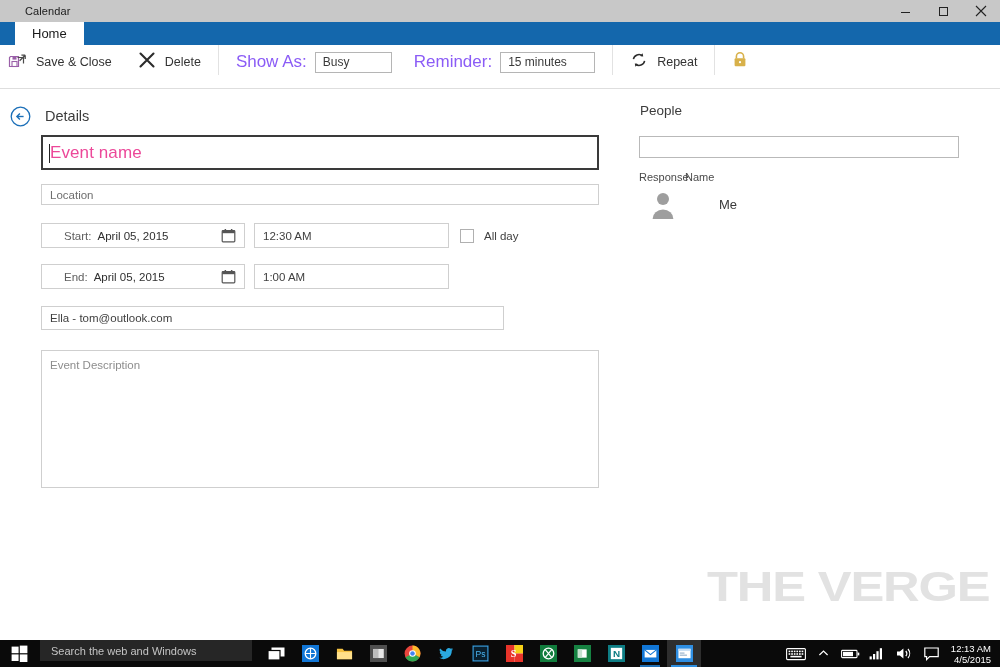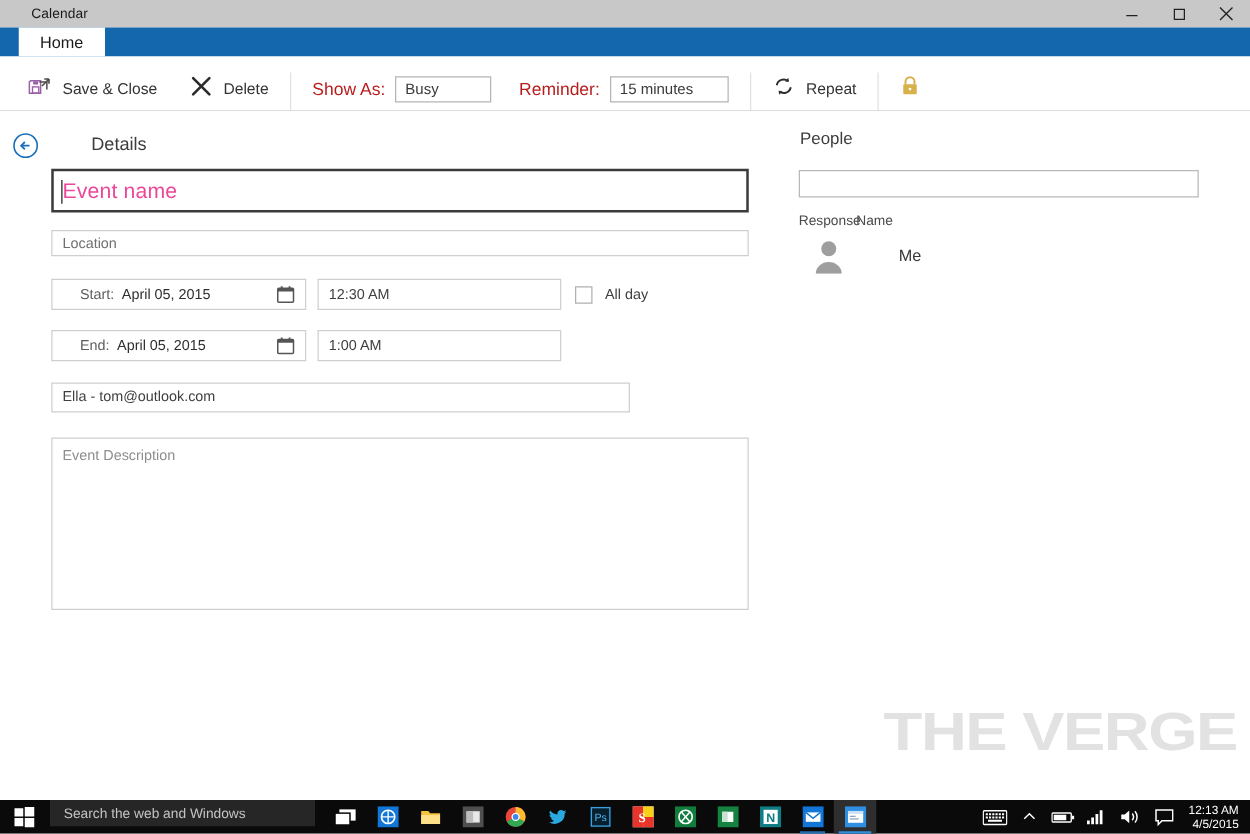--- a/index.html
+++ b/index.html
@@ -65,22 +65,21 @@
     justify-content: center;
     box-sizing: border-box;
   }
 
   
   .ribbon {
     height: 44px;
     background: #ffffff;
     border-bottom: 1px solid #dedede;
     display: flex;
-    align-items: flex-end;
-    padding-left: 14px;
+    align-items: flex-start;
     box-sizing: border-box;
   }
   .rib-item {
     display: flex;
     align-items: center;
     height: 34px;
     padding: 0 8px;
     cursor: default;
   }
   .rib-label {
@@ -89,22 +88,22 @@
     margin-left: 9px;
     white-space: nowrap;
   }
   .rib-sep {
     width: 1px;
     height: 30px;
     background: #e2e2e2;
     margin: 0 9px;
   }
   .rib-field-label {
-    font-size: 14px;
-    color: #b91c1c;
+    font-size: 17px;
+    color: #8b5cf6;
     margin-right: 8px;
     white-space: nowrap;
   }
   .rib-input {
     height: 21px;
     border: 1px solid #b5b5b5;
     background: #ffffff;
     font-size: 12px;
     color: #3a3a3a;
     padding: 0 7px;
@@ -124,21 +123,20 @@
     bottom: 27px;
     background: #ffffff;
     overflow: hidden;
   }
 
   .details-header {
     display: flex;
     align-items: center;
     padding: 14px 0 0 10px;
     height: 26px;
-    gap: 28px;
   }
   .back-circle {
     width: 21px;
     height: 21px;
     flex: 0 0 21px;
   }
   .details-title {
     font-size: 14.5px;
     color: #3c3c3c;
     margin-left: 14px;

